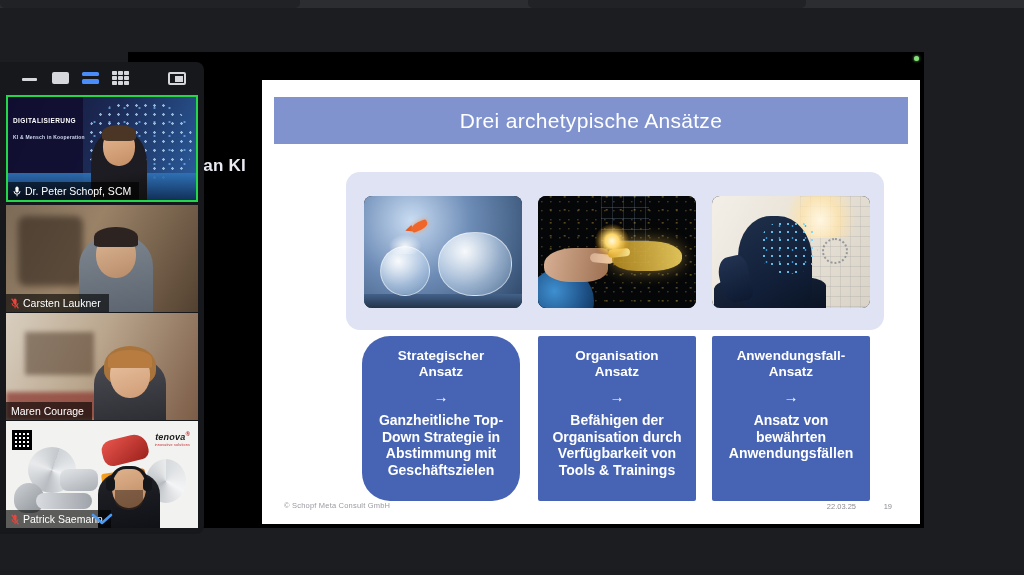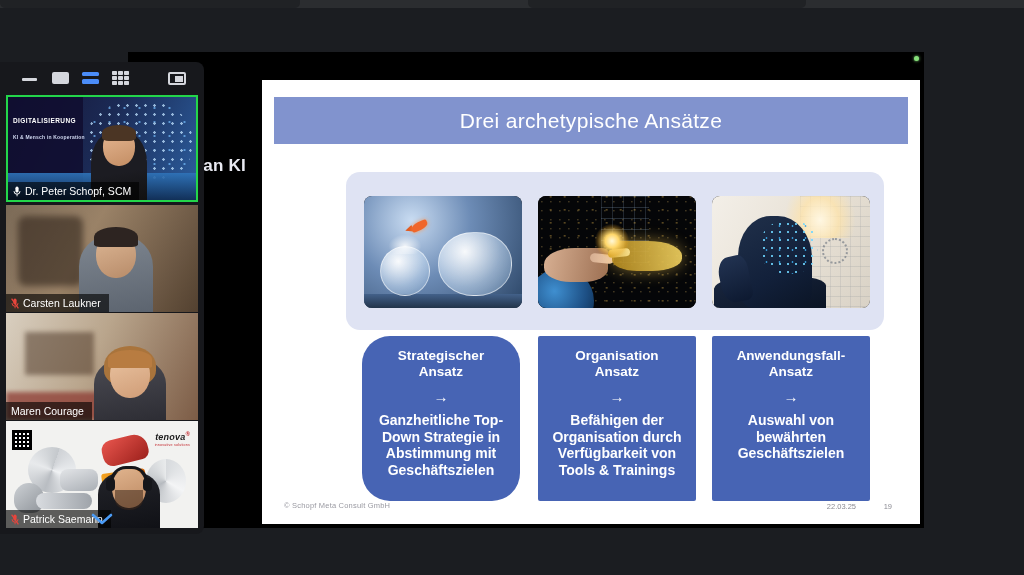--- a/index.html
+++ b/index.html
@@ -394,21 +394,21 @@
           <div class="card-arrow">→</div>
           <div class="card-body">Befähigen der Organisation durch Verfügbarkeit von Tools &amp; Trainings</div>
         </div>
 
         <div class="card c3">
           <div class="card-title">
             <span>Anwendungsfall-</span><br>
             <span>Ansatz</span>
           </div>
           <div class="card-arrow">→</div>
-          <div class="card-body">Auswahl von bewährten Geschäftszielen</div>
+          <div class="card-body">Ansatz von bewährten Anwendungsfällen</div>
         </div>
 
       </div>
 
       <div class="slide-footer-left">© Schopf Meta Consult GmbH</div>
       <div class="slide-footer-date">22.03.25</div>
       <div class="slide-footer-page">19</div>
 
     </div>
   </div>

